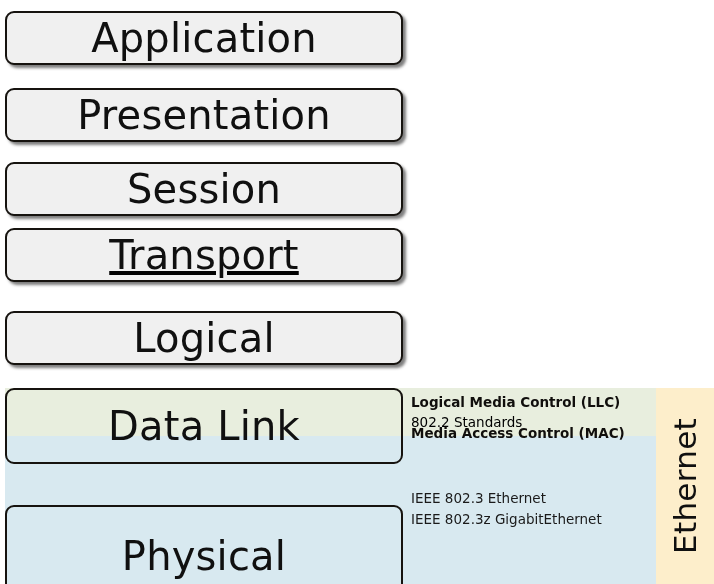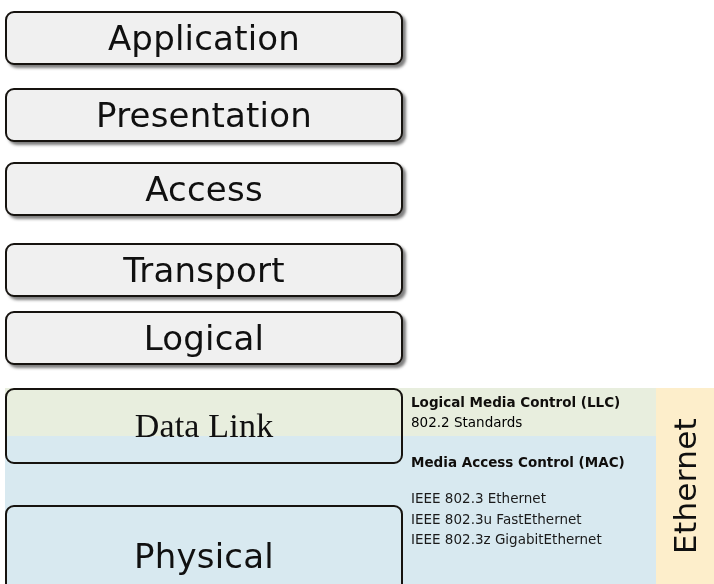--- a/index.html
+++ b/index.html
@@ -61,50 +61,50 @@
   }
   .layer-box.upper {
     background: #f0f0f0;
     box-shadow: 3px 3px 3px rgba(20, 20, 20, 0.55);
   }
   .layer-box.lower {
     background: transparent;
     box-shadow: none;
   }
   .layer-label {
-    font-size: 34px;
+    font-size: 40px;
     line-height: 1;
     color: #101010;
     font-weight: 400;
     letter-spacing: 0.2px;
     white-space: nowrap;
   }
 
   .box-application  { top: 11px; }
   .box-presentation { top: 88px; }
   .box-session      { top: 162px; }
-  .box-transport    { top: 243px; }
+  .box-transport    { top: 228px; text-decoration: underline; }
   .box-network      { top: 311px; }
-  .box-datalink     { top: 388px; height: 76px; font-family: Liberation Serif, serif; }
+  .box-datalink     { top: 388px; height: 76px; }
   .box-physical     { top: 505px; height: 101px; }
 
   
   .annotations {
     position: absolute;
     left: 411px;
     top: 388px;
     width: 240px;
     z-index: 4;
   }
   .anno-group {
     position: absolute;
     left: 0;
   }
   .anno-llc { top: 5px; }
-  .anno-mac { top: 65px; }
+  .anno-mac { top: 36px; }
   .anno-phy { top: 100px; }
 
   .anno-title {
     font-size: 13.5px;
     font-weight: bold;
     color: #100e0c;
     line-height: 1.45;
     white-space: nowrap;
   }
   .anno-sub {
@@ -154,21 +154,21 @@
 
   <div class="layer-box upper box-application">
     <span class="layer-label">Application</span>
   </div>
 
   <div class="layer-box upper box-presentation">
     <span class="layer-label">Presentation</span>
   </div>
 
   <div class="layer-box upper box-session">
-    <span class="layer-label">Access</span>
+    <span class="layer-label">Session</span>
   </div>
 
   <div class="layer-box upper box-transport">
     <span class="layer-label">Transport</span>
   </div>
 
   <div class="layer-box upper box-network">
     <span class="layer-label">Logical</span>
   </div>
 
@@ -186,21 +186,20 @@
       <div class="anno-title">Logical Media Control (LLC)</div>
       <div class="anno-sub">802.2 Standards</div>
     </div>
 
     <div class="anno-group anno-mac">
       <div class="anno-title">Media Access Control (MAC)</div>
     </div>
 
     <div class="anno-group anno-phy">
       <div class="anno-item">IEEE 802.3 Ethernet</div>
-      <div class="anno-item">IEEE 802.3u FastEthernet</div>
       <div class="anno-item">IEEE 802.3z GigabitEthernet</div>
     </div>
 
   </div>
 
   <div class="ethernet-label">
     <span class="ethernet-text">Ethernet</span>
   </div>
 
 </div>

